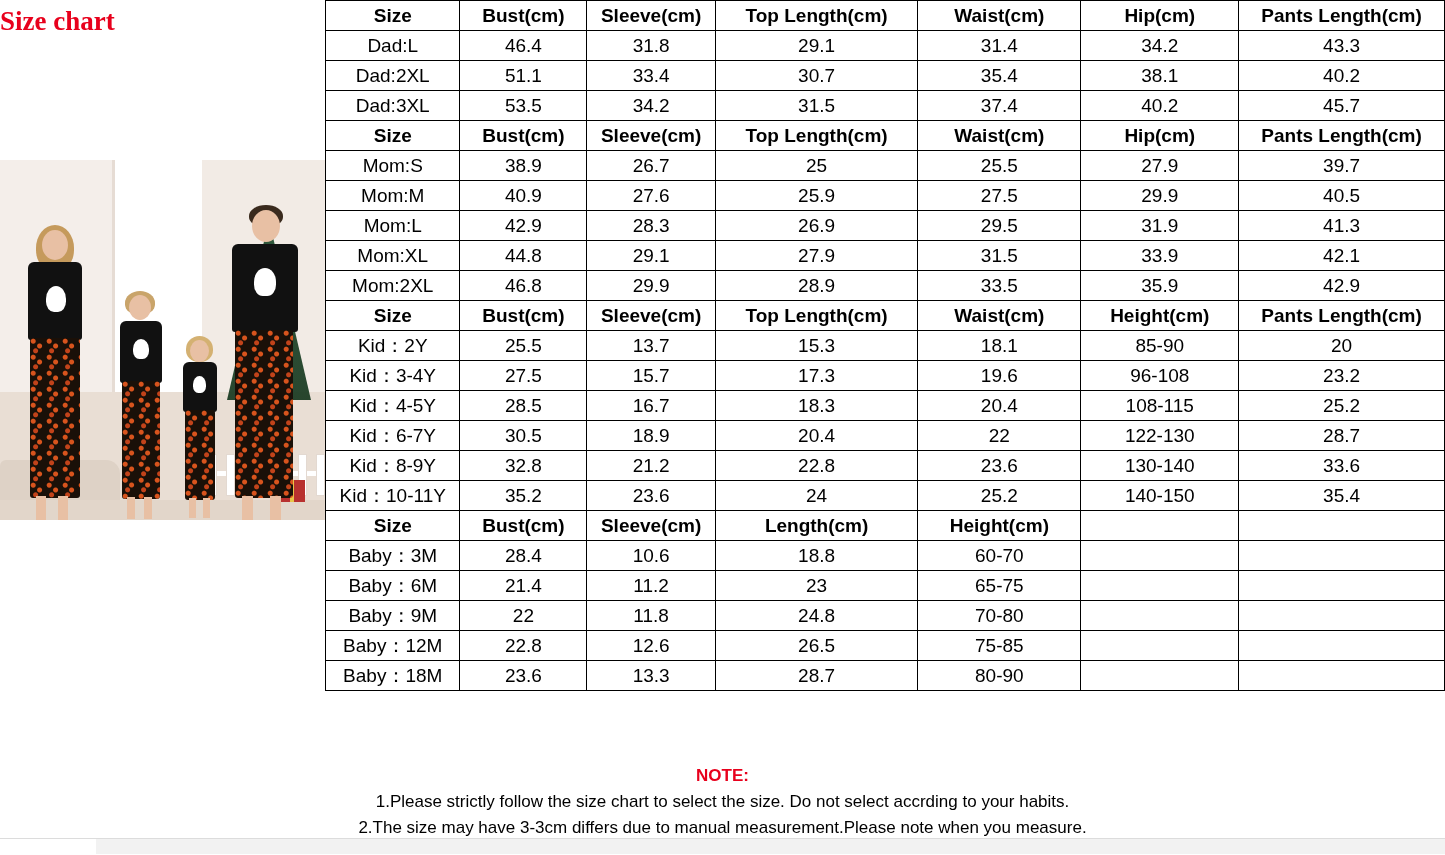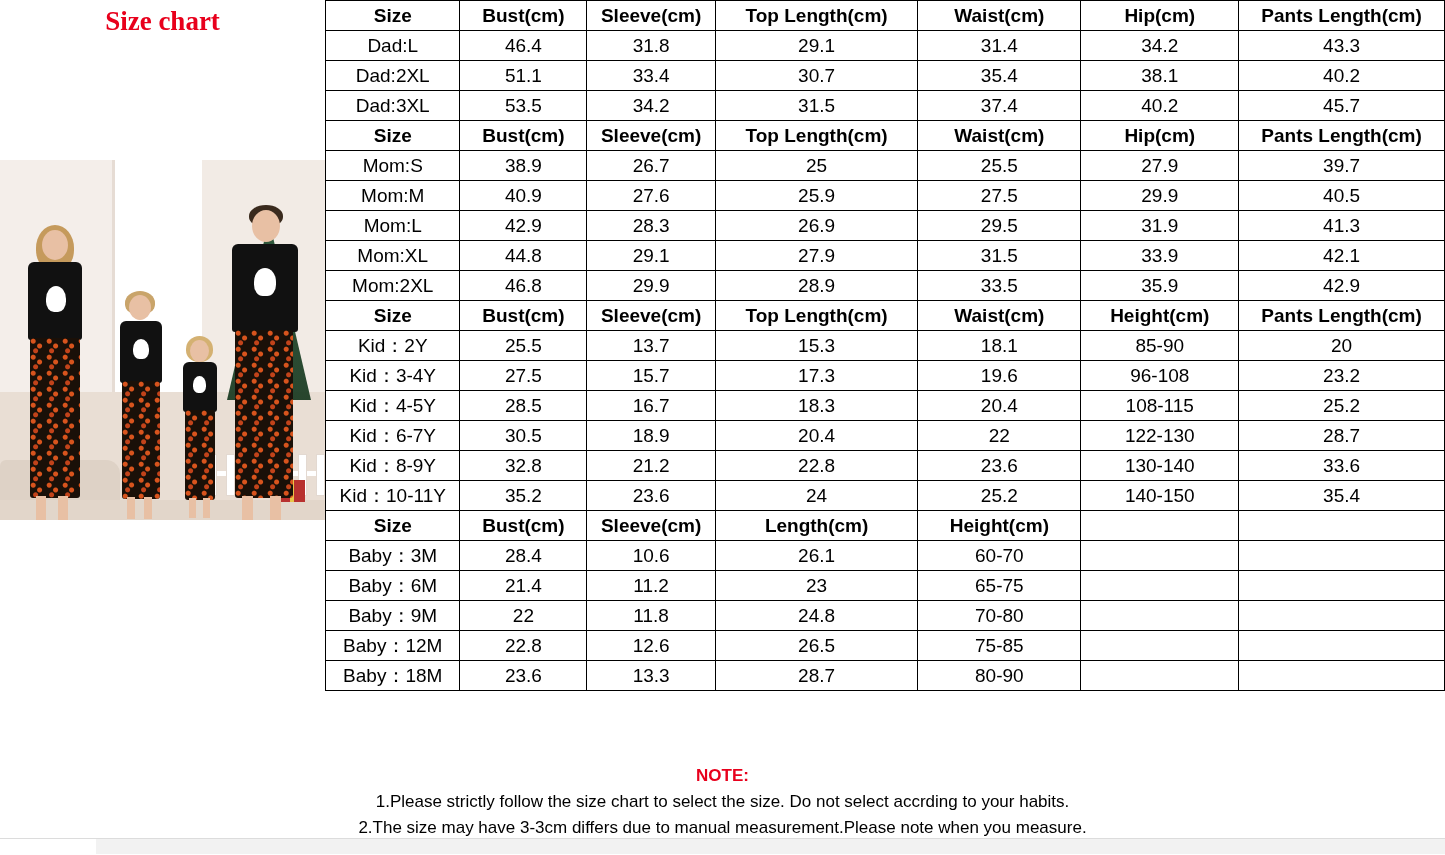--- a/index.html
+++ b/index.html
@@ -12,21 +12,21 @@
     position:relative;
   }
   .page{position:relative;width:1445px;height:855px;}
 
   
   .left-col{
     position:absolute;left:0;top:0;width:325px;height:760px;
   }
   .size-chart-title{
     position:absolute;left:0;top:6px;width:325px;
-    text-align:center;
+    text-align:left;
     color:#e8001c;
     font-size:27px;
     font-weight:bold;
     font-family:"Liberation Serif", serif;
   }
   
   .photo{
     position:absolute;left:0;top:160px;width:325px;height:360px;
     background:#efe7e2;
     overflow:hidden;
@@ -382,21 +382,21 @@
           <td class="hdr">Sleeve(cm)</td>
           <td class="hdr">Length(cm)</td>
           <td class="hdr">Height(cm)</td>
           <td class="blank"></td>
           <td class="blank"></td>
         </tr>
         <tr>
           <td>Baby：3M</td>
           <td>28.4</td>
           <td>10.6</td>
-          <td>26.1</td>
+          <td>18.8</td>
           <td>60-70</td>
           <td class="blank"></td>
           <td class="blank"></td>
         </tr>
         <tr>
           <td>Baby：6M</td>
           <td>21.4</td>
           <td>11.2</td>
           <td>23</td>
           <td>65-75</td>

